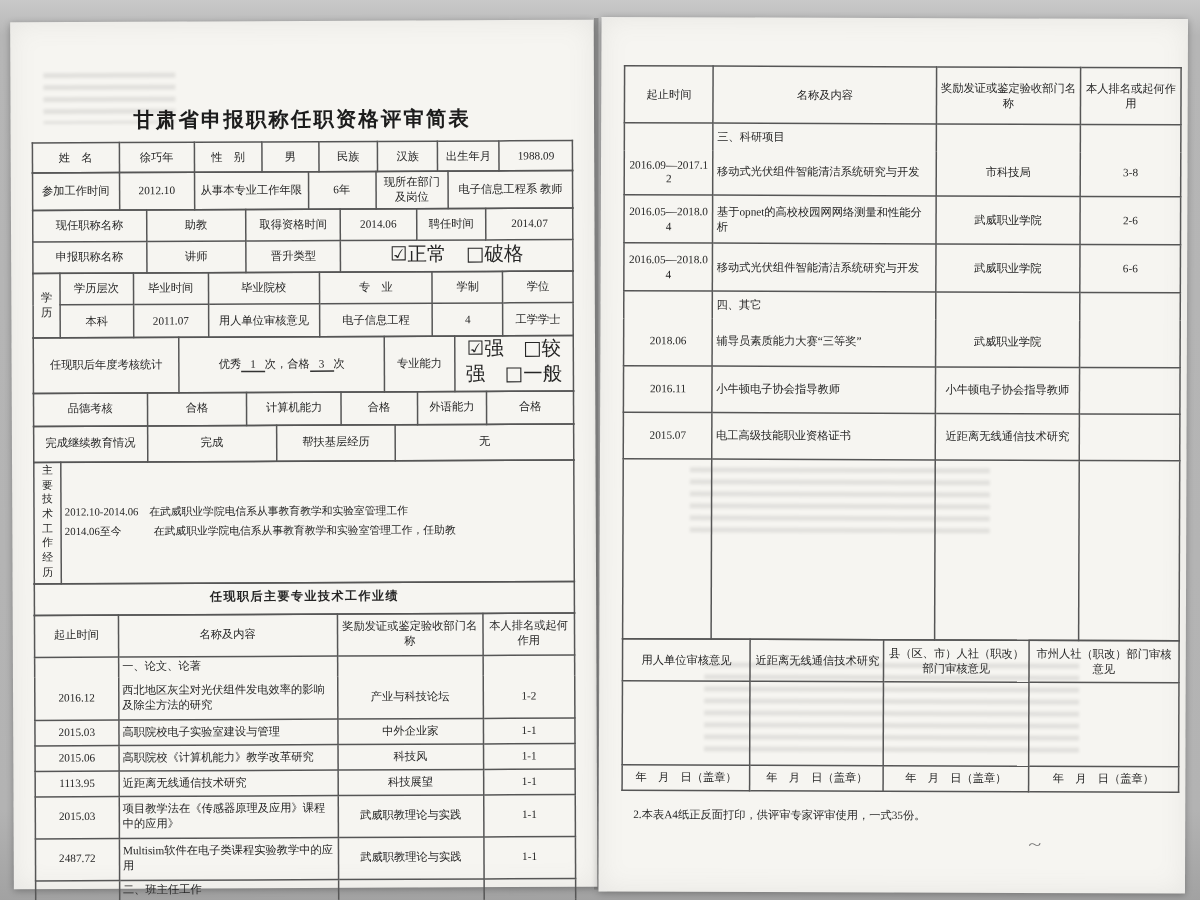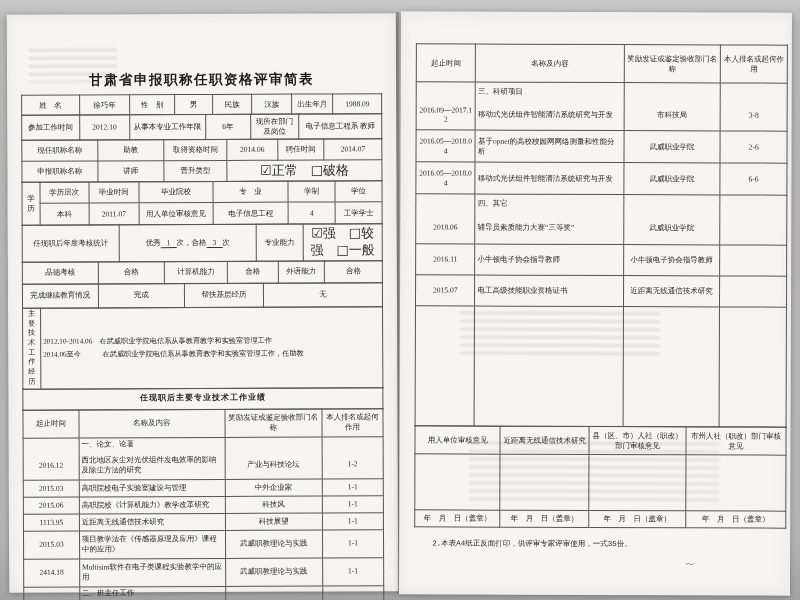--- a/index.html
+++ b/index.html
@@ -30,21 +30,21 @@
   }
   .tl{text-align:left;}
   .sec td{border-bottom-style:hidden;}
   .sec .cnt{text-align:left;}
   .vlabel{width:1em;padding:1px 3px;line-height:1.35;}
   .u{display:inline-block;border-bottom:1px solid #333;padding:0 6px;line-height:1;}
   .band{font-size:8px;font-weight:bold;letter-spacing:1px;}
   .hist td{font-size:7.2px;}
   .hist .tl{line-height:1.7;}
   .notes{position:absolute;left:18px;top:526px;font-size:7.5px;line-height:1.6;color:#2a2a2a;}
-  .notes .n2{margin-left:15px;font-family:Liberation Mono, monospace;}
+  .notes .n2{margin-left:5px;}
   .ghost{position:absolute;opacity:.10;filter:blur(1px);pointer-events:none;
     background:repeating-linear-gradient(180deg,#333 0 3px,transparent 3px 8px);}
   .pen-mark{position:absolute;left:288px;top:546px;font-size:10px;color:#6f6f6f;transform:scaleX(1.6);}
   .chk{font-family:"DejaVu Sans","Liberation Sans",sans-serif;font-size:13px;}
 </style>
 </head>
 <body>
 
 <div class="seam"></div>
 
@@ -281,21 +281,21 @@
         <td>科技展望</td>
         <td>1-1</td>
       </tr>
       <tr style="height:28px">
         <td>2015.03</td>
         <td class="tl">项目教学法在《传感器原理及应用》课程中的应用》</td>
         <td>武威职教理论与实践</td>
         <td>1-1</td>
       </tr>
       <tr style="height:28px">
-        <td>2414.18</td>
+        <td>2487.72</td>
         <td class="tl">Multisim软件在电子类课程实验教学中的应用</td>
         <td>武威职教理论与实践</td>
         <td>1-1</td>
       </tr>
       <tr class="sec" style="height:14px">
         <td></td>
         <td class="cnt">二、班主任工作</td>
         <td></td>
         <td></td>
       </tr>

